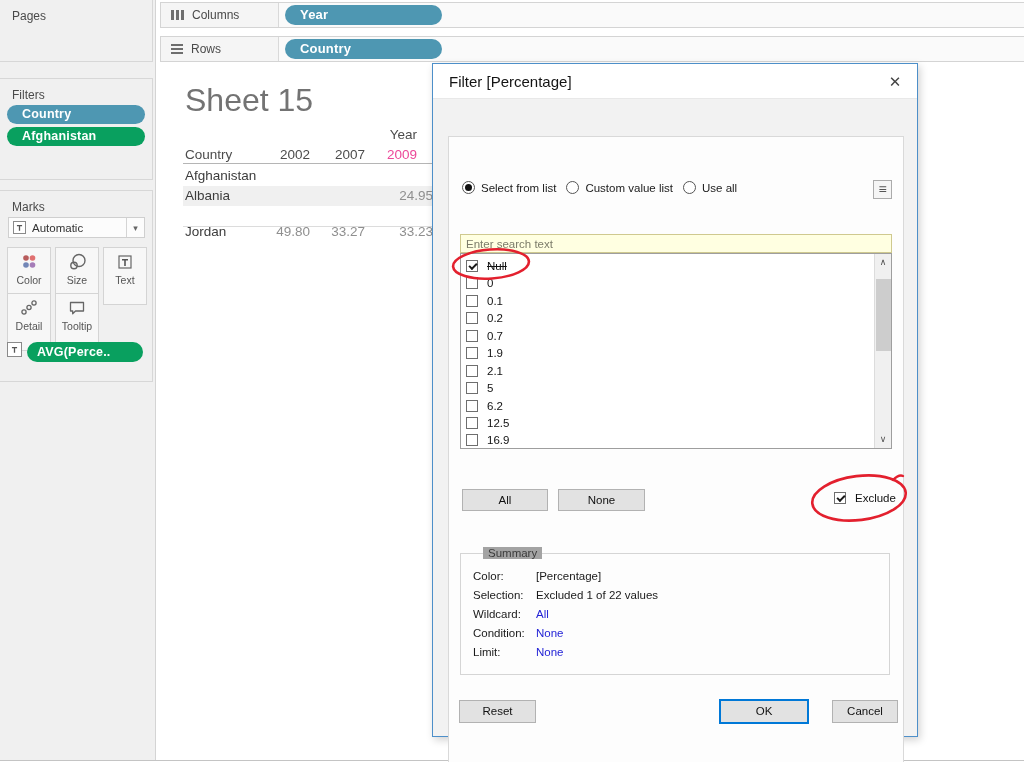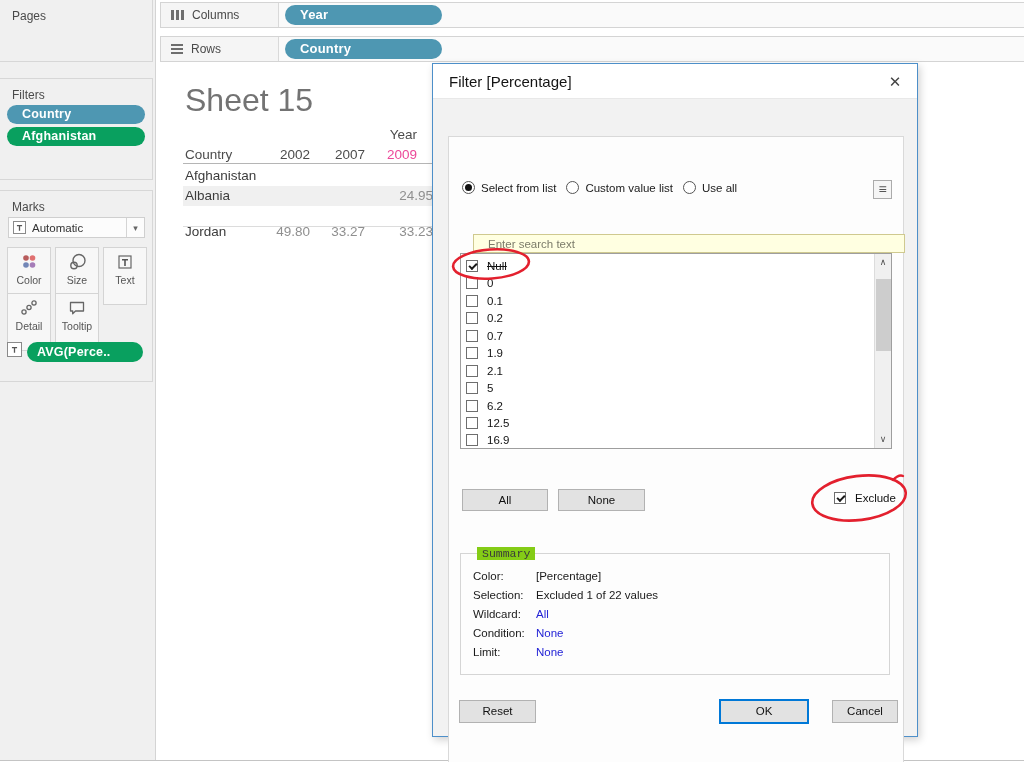--- a/index.html
+++ b/index.html
@@ -73,21 +73,21 @@
 
   .page { position:absolute; left:15px; top:72px; width:456px; height:704px; background:#fdfdfd; border:1px solid #d9d9d9; }
 
   .radio-row { position:absolute; left:13px; top:44px; display:flex; align-items:center; font-size:11.5px; color:#1a1a1a; }
   .radio { width:13px; height:13px; border:1px solid #555; border-radius:50%; background:#fff; position:relative; margin-right:6px; flex:none; }
   .radio.selected::after { content:""; position:absolute; left:2px; top:2px; right:2px; bottom:2px; border-radius:50%; background:#111; }
   .radio-row .rlabel { margin-right:10px; }
 
   .menu-btn { position:absolute; right:11px; top:43px; width:19px; height:19px; background:#f5f5f5; border:1px solid #ababab; color:#555; font-size:14px; line-height:17px; text-align:center; }
 
-  .search-box { position:absolute; left:24px; top:97px; width:432px; height:19px; background:#ffffe1; border:1px solid #cfc98f; font-size:11.5px; color:#6f6f5e; padding:0 14px; font-family:"Liberation Sans", sans-serif; }
+  .search-box { position:absolute; left:11px; top:97px; width:432px; height:19px; background:#ffffe1; border:1px solid #cfc98f; font-size:11.5px; color:#6f6f5e; padding:0 5px; font-family:"Liberation Sans", sans-serif; }
   .search-box::placeholder { color:#7c7c6a; opacity:1; }
 
   .vlist { position:absolute; left:11px; top:116px; width:432px; height:196px; background:#fff; border:1px solid #9e9e9e; }
   .vitem { position:absolute; left:5px; height:17px; display:flex; align-items:center; font-size:11.5px; color:#111; }
   .cb { width:12px; height:12px; border:1px solid #6e6e6e; background:#fff; position:relative; margin-right:9px; flex:none; }
   .cb.checked::after { content:""; position:absolute; left:2px; top:2px; width:6px; height:3px; border-left:2px solid #1a1a1a; border-bottom:2px solid #1a1a1a; transform:rotate(-45deg); }
   .struck { text-decoration:line-through; }
 
   .sbar { position:absolute; right:0; top:0; width:17px; height:194px; background:#f0f0f0; border-left:1px solid #dcdcdc; }
   .sb-btn { position:absolute; left:0; width:16px; height:17px; color:#505050; font-size:9px; text-align:center; line-height:17px; }
@@ -95,21 +95,21 @@
   .sb-down { bottom:0; }
   .sb-thumb { position:absolute; left:1px; top:25px; width:15px; height:72px; background:#cdcdcd; }
 
   .wbtn { background:#e2e2e2; border:1px solid #b2b2b2; font-size:11.5px; color:#111; text-align:center; font-family:"Liberation Sans", sans-serif; }
   .btn-all  { position:absolute; left:13px;  top:352px; width:86px; height:22px; line-height:20px; }
   .btn-none { position:absolute; left:109px; top:352px; width:87px; height:22px; line-height:20px; }
 
   .exclude-wrap { position:absolute; left:385px; top:355px; display:flex; align-items:center; font-size:11.5px; color:#111; }
 
   .summary { position:absolute; left:11px; top:416px; width:430px; height:122px; border:1px solid #d5d5d5; }
-  .summary-legend { position:absolute; left:16px; top:-7px; background:#84cc16; padding:0 5px; font-size:11.5px; color:#3a3a3a;font-family:Liberation Mono, monospace; }
+  .summary-legend { position:absolute; left:22px; top:-7px; background:#a3a3a3; padding:0 5px; font-size:11.5px; color:#3a3a3a; }
   .srow { position:absolute; left:12px; font-size:11.5px; color:#1a1a1a; }
   .srow .slabel { display:inline-block; width:63px; }
   .srow .sval.link { color:#2323d6; }
 
   .dlg-btn { position:absolute; height:23px; line-height:21px; }
   .btn-reset  { left:26px;  top:636px; width:77px; }
   .btn-ok     { left:286px; top:635px; width:90px; height:25px; line-height:21px; border:2px solid #0078d7; }
   .btn-cancel { left:388px; top:636px; width:66px;margin-left:11px; }
 
   .annotation { position:absolute; pointer-events:none; z-index:20; }

